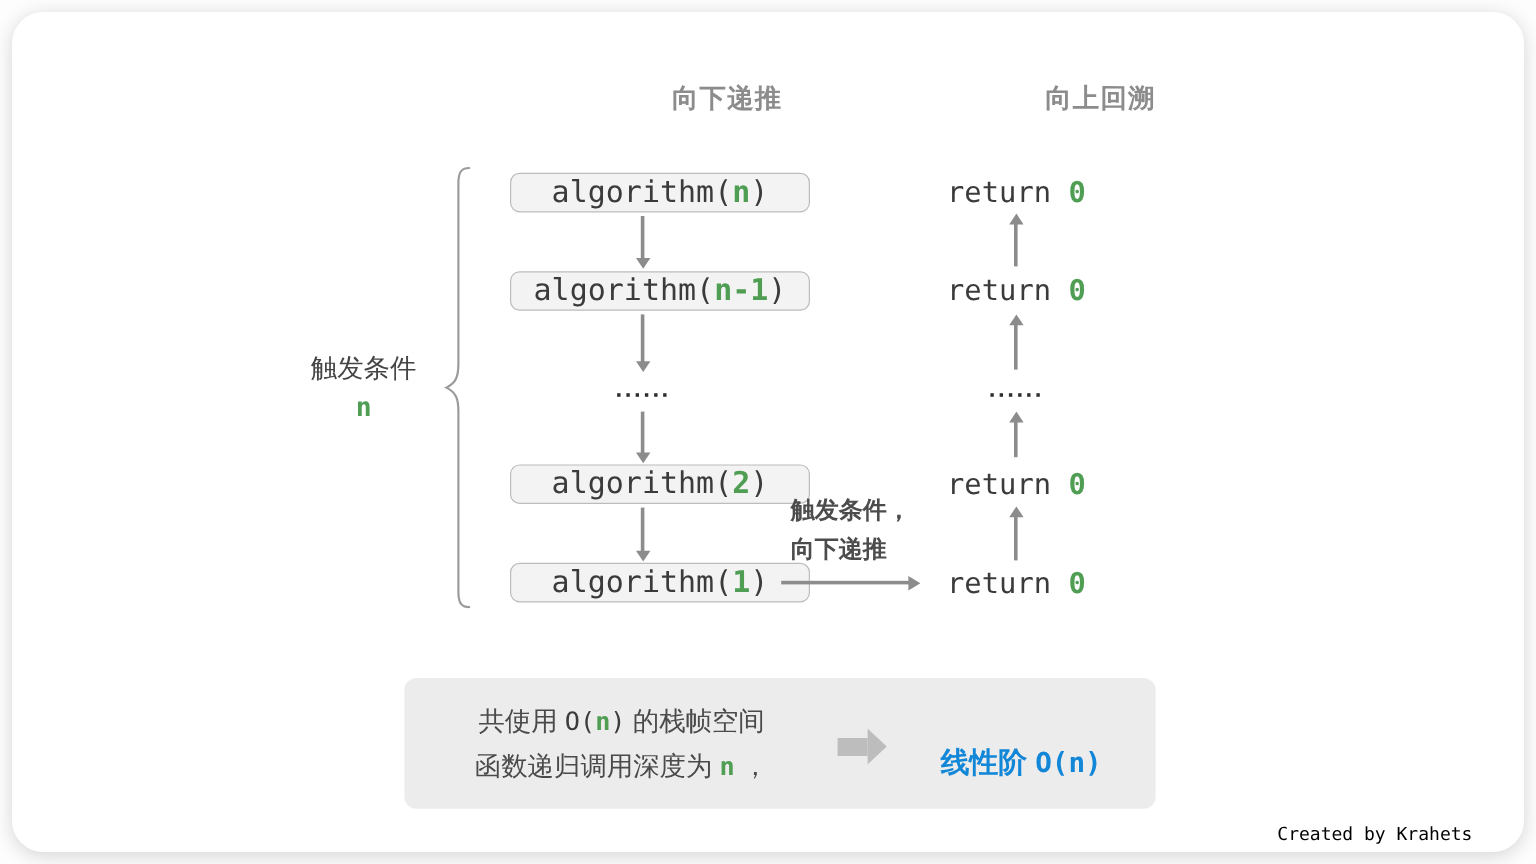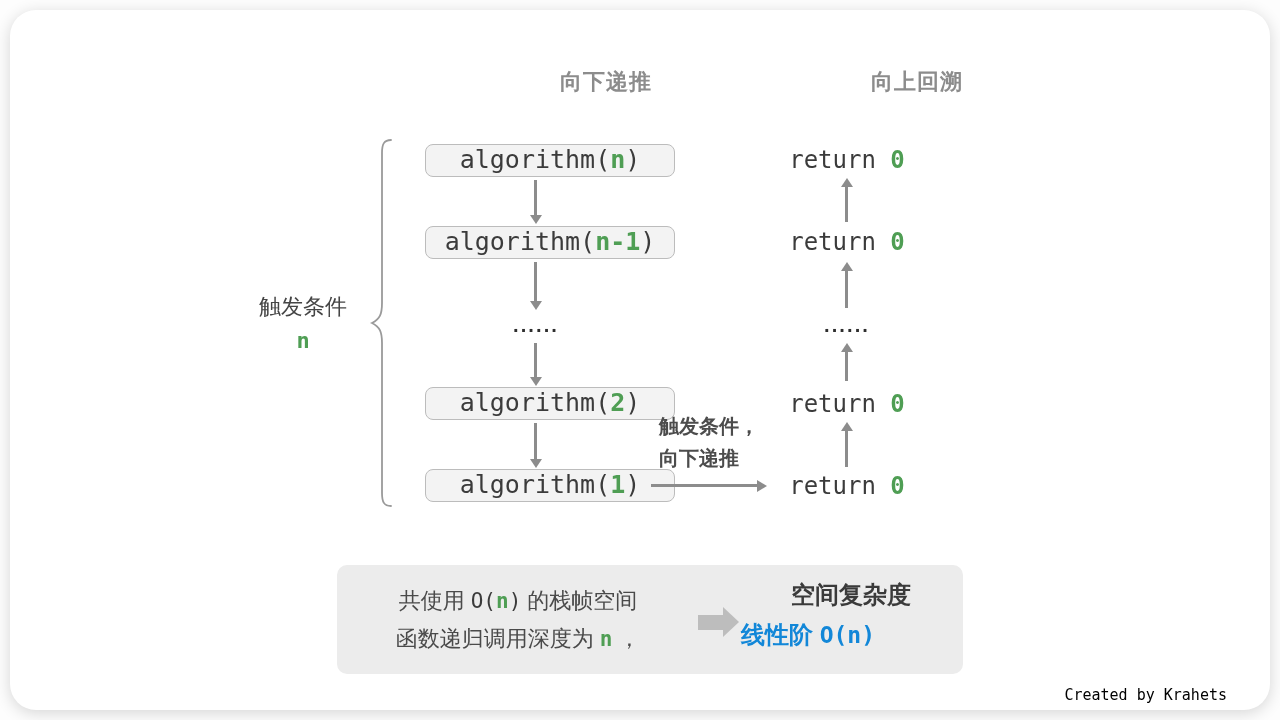--- a/index.html
+++ b/index.html
@@ -40,21 +40,21 @@
   .summary-text { left:330px; top:572px; width:356px; text-align:center; font-size:22px; color:#4a4a4a; line-height:38px; }
   .summary-text .code { font-size:21px; }
   .pad-var { margin:0 6px; }
 
   .block-arrow { left:688px; top:597px; width:41px; height:31px; }
   .block-arrow .shaft { position:absolute; left:0; top:8px; width:25px; height:15px; background:#bdbdbd; }
   .block-arrow .head { position:absolute; left:25px; top:0; width:0; height:0;
       border-top:15.5px solid transparent; border-bottom:15.5px solid transparent; border-left:16px solid #bdbdbd; }
 
   .result-title { left:741px; top:569px; width:200px; text-align:center; font-size:24px; font-weight:bold; color:#3a3a3a; }
-  .result-value { left:731px; top:609px; width:220px; text-align:left; font-size:24px; font-weight:bold; color:#1287d8; }
+  .result-value { left:731px; top:609px; width:220px; text-align:center; font-size:24px; font-weight:bold; color:#1287d8; }
   .result-value .code { color:#1287d8; font-weight:bold; font-size:23px; }
 
   .watermark { right:43px; top:676px; font-family:"DejaVu Sans Mono",monospace; font-size:15px; color:#000000; }
 
   .brace-svg { left:357px; top:129px; }
 </style>
 </head>
 <body>
 
 <div class="canvas">
@@ -125,20 +125,19 @@
     <div class="abs summary-text">
       <div><span>共使用</span><span class="code pad-var"><span>O(</span><span class="green">n</span><span>)</span></span><span>的栈帧空间</span></div>
       <div><span>函数递归调用深度为</span><span class="code green pad-var">n</span><span>，</span></div>
     </div>
 
     <div class="abs block-arrow">
       <div class="shaft"></div>
       <div class="head"></div>
     </div>
 
-    <div class="abs result-title">空间复杂度</div>
     <div class="abs result-value">
       <span>线性阶</span> <span class="code">O(n)</span>
     </div>
 
     <div class="abs watermark">Created by Krahets</div>
   </div>
 </div>
 
 </body></html>

